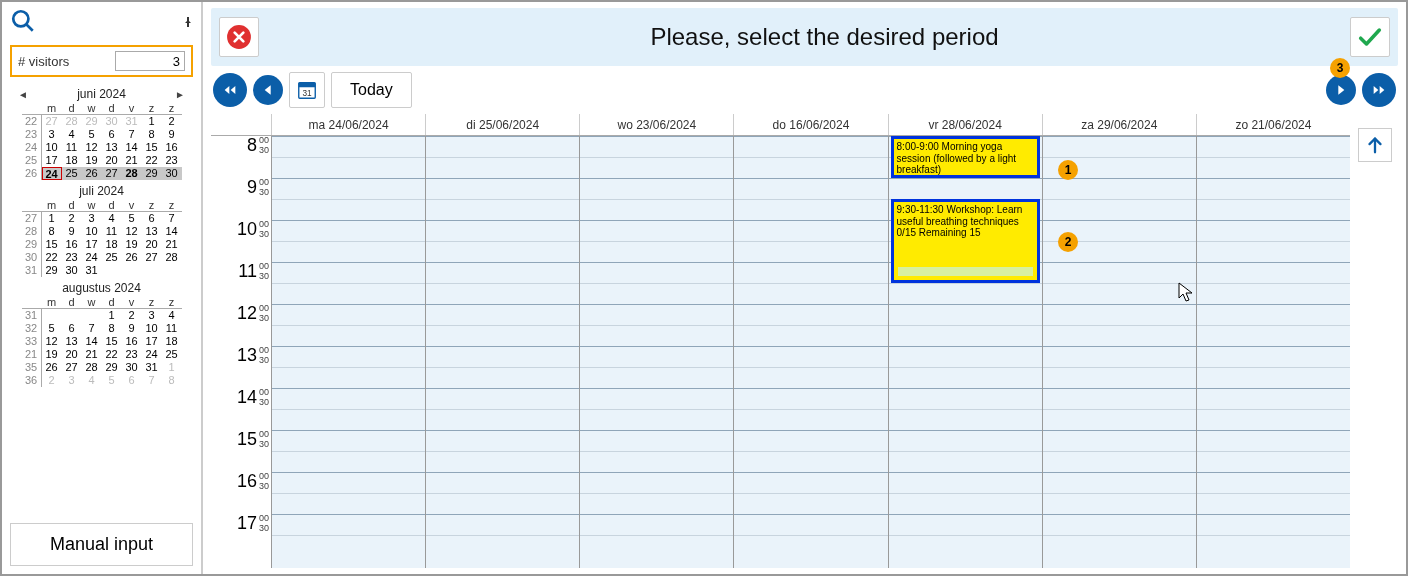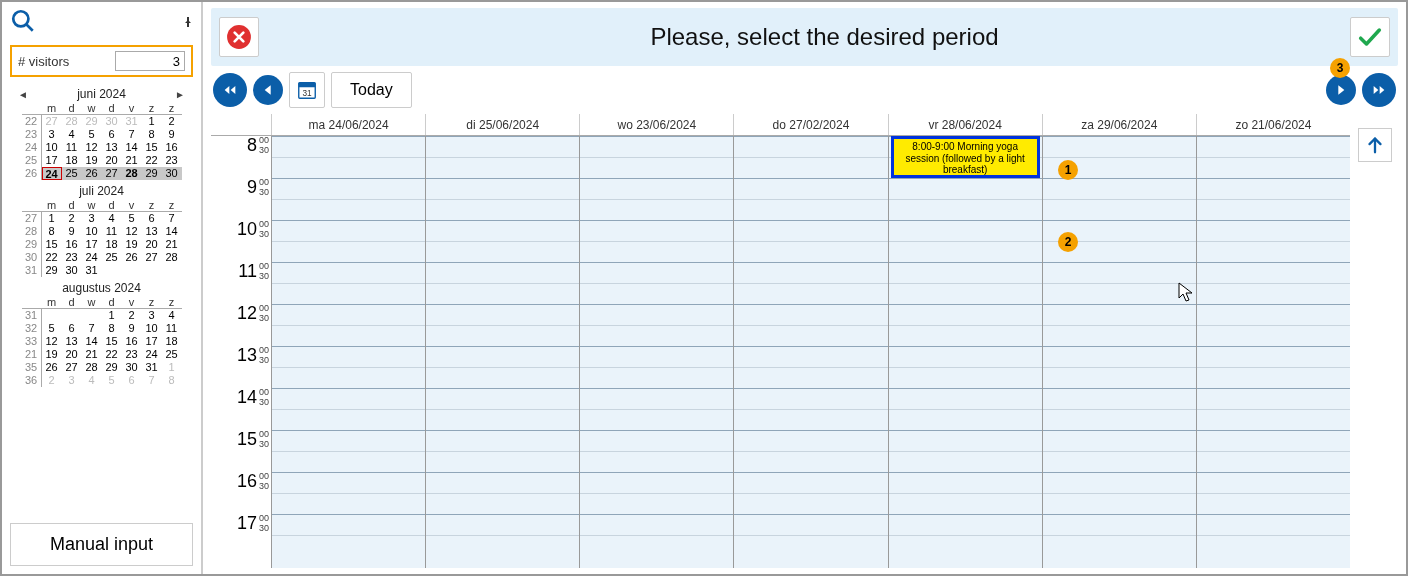--- a/index.html
+++ b/index.html
@@ -329,21 +329,21 @@
     </div>
 
     <div class="cal-wrapper">
       <div style="display:flex;flex-direction:column;flex:1;">
         <div style="display:flex;">
           <div class="cal-time-col time-header-spacer"></div>
           <div class="day-headers" id="day-headers" style="flex:1;">
               <div class="day-header">ma 24/06/2024</div>
               <div class="day-header">di 25/06/2024</div>
               <div class="day-header">wo 23/06/2024</div>
-              <div class="day-header">do 27/02/2024</div>
+              <div class="day-header">do 16/06/2024</div>
               <div class="day-header">vr 28/06/2024</div>
               <div class="day-header">za 29/06/2024</div>
               <div class="day-header">zo 21/06/2024</div>
             </div>
           <div style="width:48px;"></div>
         </div>
         <div class="cal-body">
           <div class="time-labels" id="time-labels">
               <div class="hour-label">
                 <span class="hour-big">8</span>
@@ -519,21 +519,22 @@
                 <div class="hour-line" style="top: 210px;"></div>
                 <div class="half-hour-line" style="top: 231px;"></div>
                 <div class="hour-line" style="top: 252px;"></div>
                 <div class="half-hour-line" style="top: 273px;"></div>
                 <div class="hour-line" style="top: 294px;"></div>
                 <div class="half-hour-line" style="top: 315px;"></div>
                 <div class="hour-line" style="top: 336px;"></div>
                 <div class="half-hour-line" style="top: 357px;"></div>
                 <div class="hour-line" style="top: 378px;"></div>
                 <div class="half-hour-line" style="top: 399px;"></div>
-                <div class="event yellow" style="top: 0px; height: 42px; text-align: center;">8:00-9:00 Morning yoga session (followed by a light breakfast)</div>
+                <div class="event yellow" style="top: 0px; height: 42px;">8:00-9:00 Morning yoga session (followed by a light breakfast)</div>
+                <div class="event yellow" style="top: 63px; height: 84px;">9:30-11:30 Workshop: Learn useful breathing techniques 0/15 Remaining 15<div class="progress"></div></div>
               </div>
               <div class="day-column">
                 <div class="hour-line" style="top: 0px;"></div>
                 <div class="half-hour-line" style="top: 21px;"></div>
                 <div class="hour-line" style="top: 42px;"></div>
                 <div class="half-hour-line" style="top: 63px;"></div>
                 <div class="hour-line" style="top: 84px;"></div>
                 <div class="half-hour-line" style="top: 105px;"></div>
                 <div class="hour-line" style="top: 126px;"></div>
                 <div class="half-hour-line" style="top: 147px;"></div>

